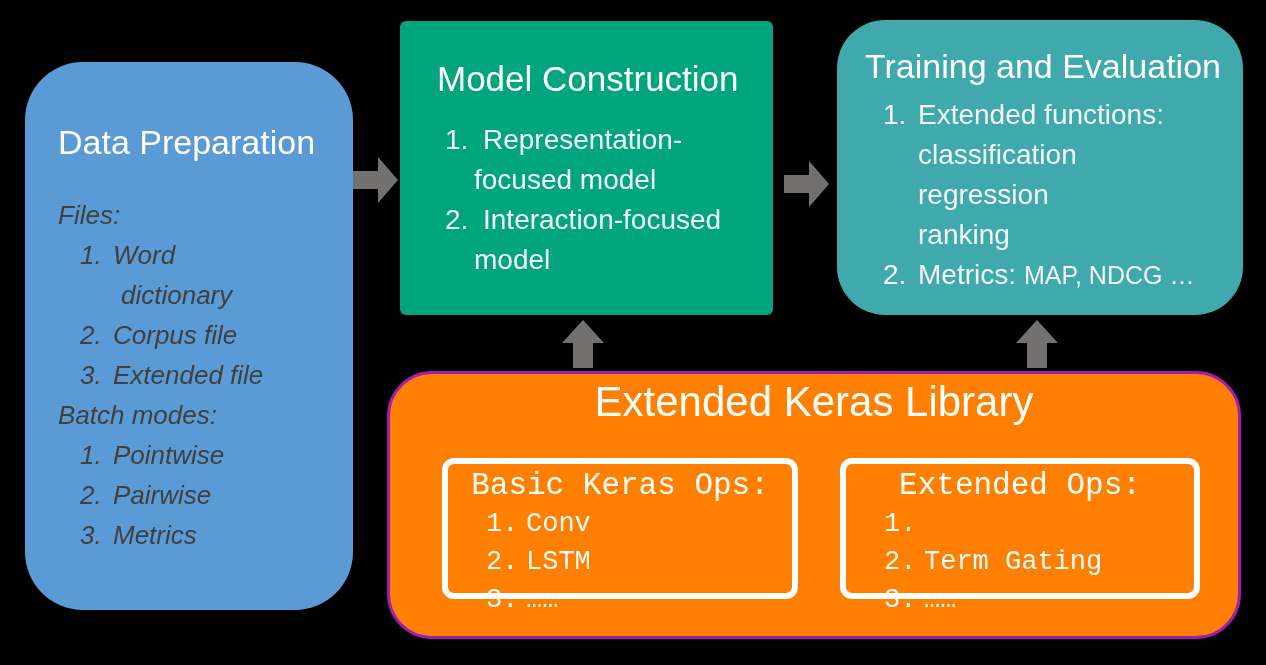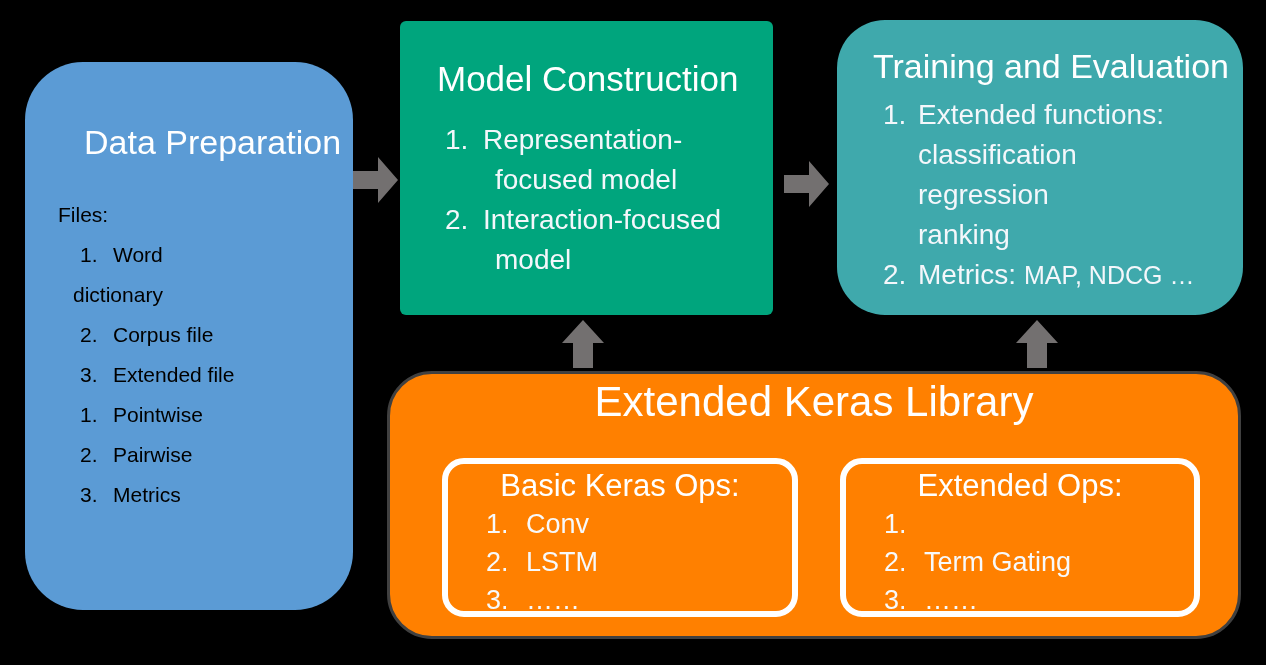--- a/index.html
+++ b/index.html
@@ -11,64 +11,64 @@
     font-family: "Liberation Sans", sans-serif;
     color: #ffffff;
     overflow: hidden;
   }
   .box { position: absolute; box-sizing: border-box; }
 
   
   .box-dp { left: 25px; top: 62px; width: 328px; height: 548px;
             background: #5B9BD5; border-radius: 58px; }
   .dp-title { position: absolute; left: 33px; top: 63px; font-size: 34px;
-              line-height: 1; white-space: nowrap; margin-left: 26px; }
+              line-height: 1; white-space: nowrap; }
   .dp-lines { position: absolute; left: 0; top: 133px; right: 0; }
-  .dp-lines .ln { height: 40px; line-height: 40px; font-size: 21px;
-                  white-space: nowrap; display: flex; color: #000000; }
+  .dp-lines .ln { height: 40px; line-height: 40px; font-size: 26px;
+                  white-space: nowrap; display: flex; color: #404040; font-style: italic; }
   .dp-lines .lvl0 { padding-left: 33px; }
   .dp-lines .lvl1 { padding-left: 55px; }
-  .dp-lines .lvl2 { padding-left: 48px; }
+  .dp-lines .lvl2 { padding-left: 96px; }
   .dp-lines .mk { width: 33px; flex: 0 0 33px; }
 
   
   .box-mc { left: 400px; top: 21px; width: 373px; height: 294px;
             background: #00A57D; border-radius: 6px; }
   .mc-title { position: absolute; left: 37px; top: 40px; font-size: 35px;
               line-height: 1; white-space: nowrap; }
   .mc-lines { position: absolute; left: 0; top: 99px; right: 0; }
   .mc-lines .ln { height: 40px; line-height: 40px; font-size: 28px;
                   white-space: nowrap; display: flex; color: #f4f7fb; }
   .mc-lines .lvl1 { padding-left: 45px; }
-  .mc-lines .lvl2 { padding-left: 95px; }
+  .mc-lines .lvl2 { padding-left: 74px; }
   .mc-lines .mk { width: 38px; flex: 0 0 38px; }
 
   
   .box-te { left: 837px; top: 20px; width: 406px; height: 295px;
             background: #3FA9AC; border-radius: 48px; }
-  .te-title { position: absolute; left: 36px; top: 29px; font-size: 34px;
+  .te-title { position: absolute; left: 28px; top: 29px; font-size: 34px;
               line-height: 1; white-space: nowrap; }
   .te-lines { position: absolute; left: 0; top: 75px; right: 0; }
   .te-lines .ln { height: 40px; line-height: 40px; font-size: 28px;
                   white-space: nowrap; display: flex; color: #f4f7fb; }
   .te-lines .lvl1 { padding-left: 46px; }
   .te-lines .lvl2 { padding-left: 81px; }
   .te-lines .mk { width: 35px; flex: 0 0 35px; }
   .te-lines .detail { font-size: 25px; margin-left: 8px; }
 
   
   .box-kl { left: 387px; top: 371px; width: 854px; height: 268px;
-            background: #FF8000; border: 3px solid #404040;
+            background: #FF8000; border: 3px solid #a21caf;
             border-radius: 45px; }
   .kl-title { position: absolute; left: 0; right: 0; top: 7px;
               text-align: center; font-size: 42px; line-height: 1;
               white-space: nowrap; }
-  .ops-box { position: absolute; top: 84px; width: 356px; height: 159px;
-             border: 6px solid #ffffff; border-radius: 22px;
-             box-sizing: border-box; background: transparent; }
+  .ops-box { position: absolute; top: 84px; width: 356px; height: 141px;
+             border: 6px solid #ffffff; border-radius: 12px;
+             box-sizing: border-box; background: transparent; font-family: Liberation Mono, monospace; }
   .ops-basic { left: 52px; }
   .ops-ext   { left: 450px; width: 360px; }
   .ops-title { position: absolute; left: 0; right: 0; top: 4px;
                text-align: center; font-size: 31px; line-height: 36px;
                white-space: nowrap; }
   .ops-lines { position: absolute; left: 0; top: 41px; right: 0; }
   .ops-lines .ln { height: 38px; line-height: 38px; font-size: 27px;
                    white-space: nowrap; display: flex; color: #f7f9fb; }
   .ops-lines .lvl1 { padding-left: 38px; }
   .ops-lines .mk { width: 40px; flex: 0 0 40px; }
@@ -99,20 +99,23 @@
           <span class="txt">dictionary</span>
         </div>
       <div class="ln lvl1">
           <span class="mk">2.</span>
           <span class="txt">Corpus file</span>
         </div>
       <div class="ln lvl1">
           <span class="mk">3.</span>
           <span class="txt">Extended file</span>
         </div>
+      <div class="ln lvl0">
+          <span class="txt">Batch modes:</span>
+        </div>
       <div class="ln lvl1">
           <span class="mk">1.</span>
           <span class="txt">Pointwise</span>
         </div>
       <div class="ln lvl1">
           <span class="mk">2.</span>
           <span class="txt">Pairwise</span>
         </div>
       <div class="ln lvl1">
           <span class="mk">3.</span>

